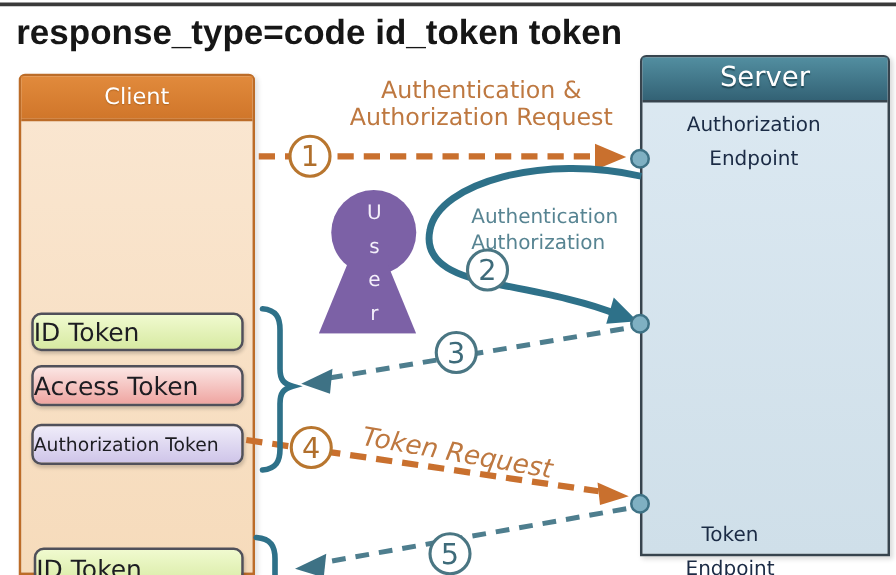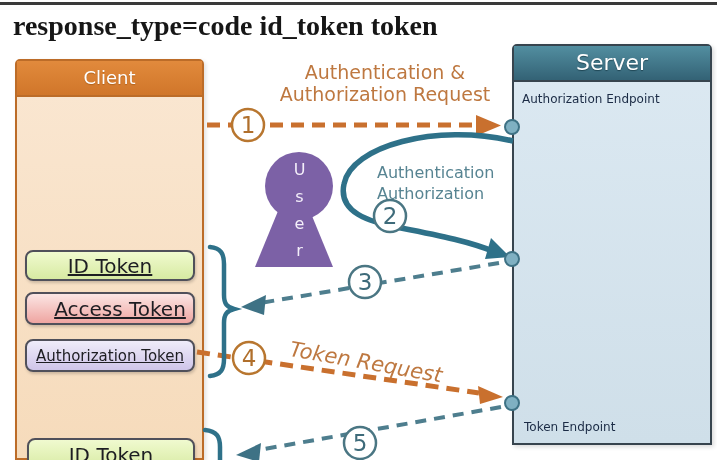--- a/index.html
+++ b/index.html
@@ -3,21 +3,21 @@
 <meta charset="utf-8">
 <style>
   html,body{margin:0;padding:0;background:#fff;}
   .stage{
     position:relative;width:717px;height:460px;overflow:hidden;
     background:#ffffff;font-family:"DejaVu Sans",sans-serif;
   }
   .top-line{position:absolute;left:0;top:2px;width:717px;height:3px;background:#3a3a3a;}
   .title{
     position:absolute;left:13px;top:10px;margin:0;
-    font-family:Liberation Serif, serif;font-size:28px;font-weight:600;
+    font-family:Liberation Sans, sans-serif;font-size:28px;font-weight:600;
     color:#161616;letter-spacing:0px;white-space:nowrap;
   }
   
   .client-box{
     position:absolute;left:15px;top:59px;width:189px;height:401px;
     border:2px solid #bc6c28;border-radius:5px 5px 0 0;
     background:linear-gradient(180deg,#fae7d2,#f6dbbb);
     box-shadow:2px 2px 4px rgba(0,0,0,0.12);box-sizing:border-box;
   }
   .client-header{
@@ -30,32 +30,32 @@
     border:2px solid #37444e;border-radius:5px 5px 0 0;
     background:linear-gradient(180deg,#dce9f2,#cfdfe9);
     box-shadow:2px 2px 4px rgba(0,0,0,0.15);box-sizing:border-box;
   }
   .server-header{
     height:34px;background:linear-gradient(180deg,#528ea0,#336275);
     color:#fff;font-size:22px;text-align:center;line-height:33px;
     border-bottom:2px solid #37444e;text-shadow:0 1px 1px rgba(0,30,40,.5);
   }
   .endpoint{
-    position:absolute;color:#1b2b45;font-size:12px;line-height:27px;
+    position:absolute;color:#1b2b45;font-size:16px;line-height:27px;text-align:center;
   }
   .ep-auth{left:8px;top:40px;width:162px;}
   .ep-token{left:10px;top:320px;width:120px;margin-top:48px;}
   
   .token-box{
     position:absolute;border:2px solid #50505a;border-radius:8px;
-    display:flex;align-items:center;justify-content:center;
-    color:#1d1d22;box-sizing:border-box;box-shadow:1px 2px 3px rgba(0,0,0,0.18);text-decoration:underline;
+    display:flex;align-items:center;justify-content:flex-start;
+    color:#1d1d22;box-sizing:border-box;box-shadow:1px 2px 3px rgba(0,0,0,0.18);
   }
   .tk-green{background:linear-gradient(180deg,#f0facf,#d7eaa2);}
-  .tk-pink{background:linear-gradient(180deg,#fbe6e4,#efa5a1);padding-left:20px;}
+  .tk-pink{background:linear-gradient(180deg,#fbe6e4,#efa5a1);}
   .tk-purple{background:linear-gradient(180deg,#efecf9,#cfc5e9);}
   .t1{left:8px;top:189px;width:170px;height:31px;font-size:20px;}
   .t2{left:8px;top:231px;width:170px;height:33px;font-size:20px;}
   .t3{left:8px;top:278px;width:170px;height:33px;font-size:15px;}
   .t4{left:10px;top:377px;width:168px;height:33px;font-size:20px;}
   
   .user-head{
     position:absolute;left:265px;top:152px;width:68px;height:68px;
     background:#7c61a6;border-radius:50%;
   }

